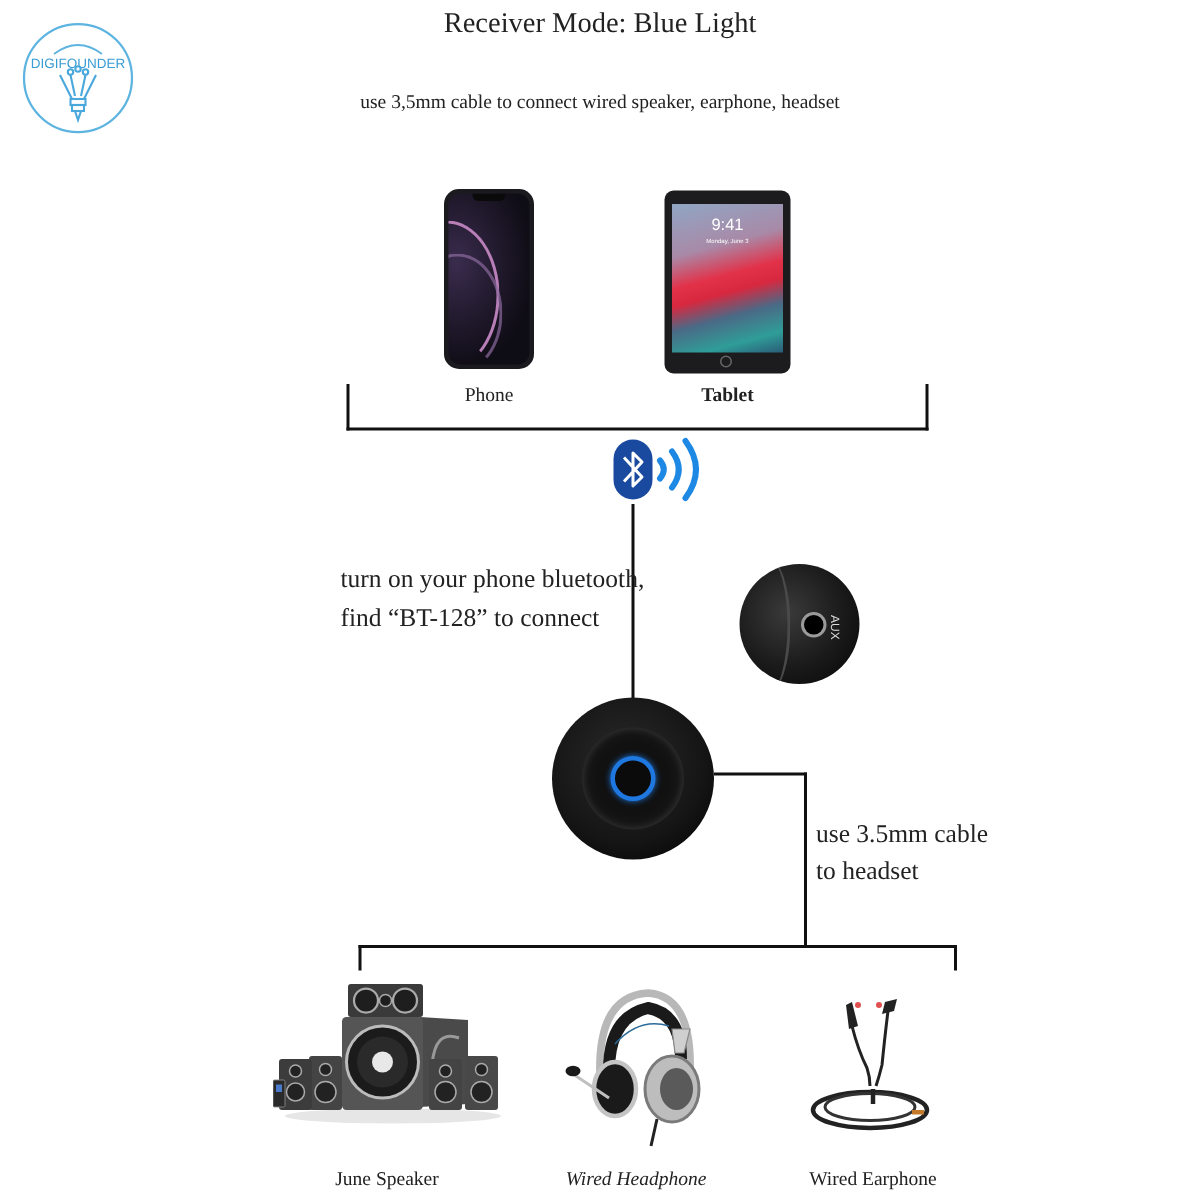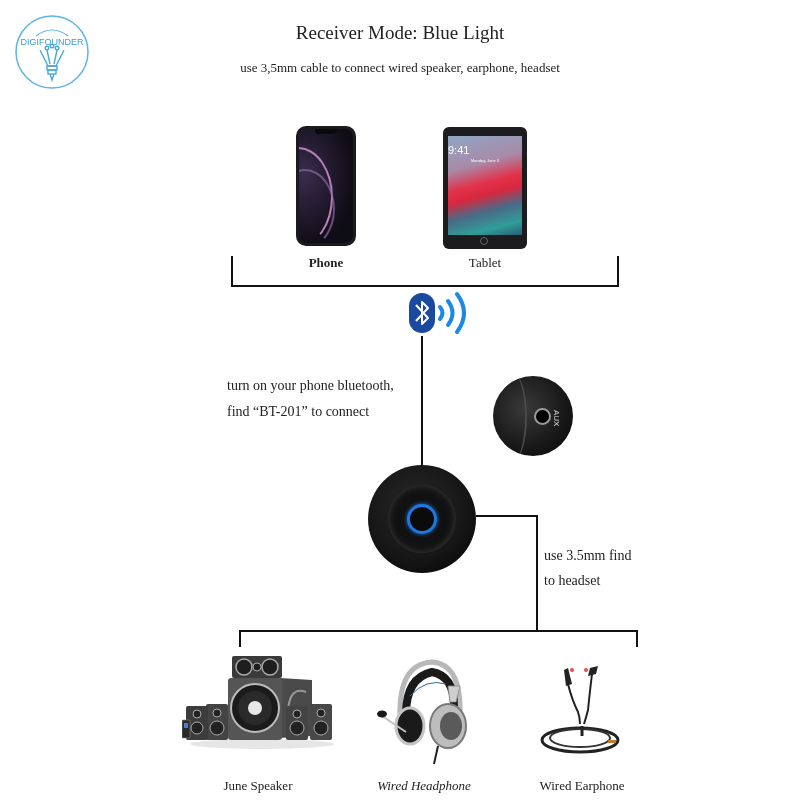--- a/index.html
+++ b/index.html
@@ -1,44 +1,44 @@
 <!DOCTYPE html>
 <html><head>
 <meta charset="utf-8">
 <style>
   * { margin: 0; padding: 0; box-sizing: border-box; }
   html, body { width: 800px; height: 800px; background: #ffffff; overflow: hidden; }
   body { position: relative; font-family: "Liberation Serif", "DejaVu Serif", serif; color: #1a1a1a; }
   .abs { position: absolute; }
   .txt { white-space: nowrap; }
 
-  #title { left: 0; width: 800px; top: 22px; text-align: center; font-size: 19px; color: #222; }
+  #title { left: 0; width: 800px; top: 5px; text-align: center; font-size: 19px; color: #222; }
   #subtitle { left: 0; width: 800px; top: 60px; text-align: center; font-size: 13px; color: #222; }
 
   .line { position: absolute; background: #111; }
 
   .label { font-size: 13px; color: #222; text-align: center; }
-  .note { font-size: 14px; color: #222; line-height: 25px; }
+  .note { font-size: 17px; color: #222; line-height: 25px; }
 
   
   #logo { left: 14px; top: 14px; width: 76px; height: 76px; }
 
   
   #phone { left: 296px; top: 126px; width: 60px; height: 120px; border-radius: 10px; background: #1b1b1f; padding: 3px; }
   #phone .screen { width: 100%; height: 100%; border-radius: 8px;
     background: radial-gradient(ellipse at 10% 40%, #3a2c4e 0%, #221a2e 40%, #0e0c14 75%); position: relative; overflow: hidden; }
   #phone .notch { position: absolute; top: 0; left: 16px; width: 22px; height: 5px; background: #0a0a0a; border-radius: 0 0 4px 4px; }
   #phone .wave1 { position: absolute; left: -36px; top: 18px; width: 70px; height: 100px; border-radius: 50%; border: 2px solid #b97fb8; border-left-color: transparent; border-bottom-color: transparent; }
   #phone .wave2 { position: absolute; left: -24px; top: 40px; width: 60px; height: 80px; border-radius: 50%; border: 2px solid #8c6a9e; border-left-color: transparent; border-bottom-color: transparent; opacity: .7; }
 
   
   #tablet { left: 443px; top: 127px; width: 84px; height: 122px; border-radius: 6px; background: #1c1c1e; padding: 9px 5px 14px 5px; }
   #tablet .screen { width: 100%; height: 100%; position: relative; overflow: hidden;
     background: linear-gradient(165deg, #8fa6c4 0%, #a88aa8 30%, #e2324a 48%, #d8283f 58%, #4a6a86 72%, #2f9d98 88%, #2a5c78 100%); }
-  #tablet .time { position: absolute; top: 8px; left: 0; width: 100%; font-family: "Liberation Sans", sans-serif; font-size: 11px; color: #fff; }
+  #tablet .time { position: absolute; top: 8px; left: 0; width: 100%; text-align: center; font-family: "Liberation Sans", sans-serif; font-size: 11px; color: #fff; }
   #tablet .date { position: absolute; top: 22px; left: 0; width: 100%; text-align: center; font-family: "Liberation Sans", sans-serif; font-size: 4px; color: #fff; }
   #tablet .home { position: absolute; left: 37px; bottom: 4px; width: 8px; height: 8px; border-radius: 50%; border: 1px solid #666; }
 
   
   #bt-icon { left: 408px; top: 292px; width: 28px; height: 42px; }
   #bt-waves { left: 436px; top: 290px; width: 36px; height: 46px; }
 
   
   #aux { left: 493px; top: 376px; width: 80px; height: 80px; border-radius: 50%;
     background: radial-gradient(circle at 40% 40%, #3a3a3a 0%, #1a1a1a 55%, #050505 100%); overflow: hidden; }
@@ -80,65 +80,65 @@
 <div id="title" class="abs txt">Receiver Mode: Blue Light</div>
 <div id="subtitle" class="abs txt">use 3,5mm cable to connect wired speaker, earphone, headset</div>
 
 <div id="phone" class="abs">
   <div class="screen">
       <div class="notch"></div>
       <div class="wave1"></div>
       <div class="wave2"></div>
     </div>
 </div>
-<div class="abs txt label" style="left:286px; top:255px; width:80px;font-weight:bold;">Phone</div>
+<div class="abs txt label" style="left:286px; top:255px; width:80px;">Phone</div>
 
 <div id="tablet" class="abs">
   <div class="screen">
     <div class="time">9:41</div>
     <div class="date">Monday, June 3</div>
   </div>
   <div class="home"></div>
 </div>
-<div class="abs txt label" style="left:445px; top:255px; width:80px;">Tablet</div>
+<div class="abs txt label" style="left:445px; top:255px; width:80px;font-weight:bold;">Tablet</div>
 
 <div class="line" style="left:231px; top:256px; width:2px; height:31px;"></div>
 <div class="line" style="left:231px; top:285px; width:388px; height:2px;"></div>
 <div class="line" style="left:617px; top:256px; width:2px; height:31px;"></div>
 
 <svg id="bt-icon" class="abs" viewBox="0 0 28 42">
   <rect x="1" y="1" width="26" height="40" rx="13" ry="13" fill="#1a4aa0"></rect>
   <path d="M8 13 L20 26 L14 32 L14 10 L20 16 L8 29" fill="none" stroke="#ffffff" stroke-width="2" stroke-linejoin="round"></path>
 </svg>
 <svg id="bt-waves" class="abs" viewBox="0 0 36 46">
   <path d="M4 17 Q9 23 4 29" fill="none" stroke="#1e88e5" stroke-width="4" stroke-linecap="round"></path>
   <path d="M12 11 Q21 23 12 35" fill="none" stroke="#1e88e5" stroke-width="4" stroke-linecap="round"></path>
   <path d="M21 4 Q35 23 21 42" fill="none" stroke="#1e88e5" stroke-width="4" stroke-linecap="round"></path>
 </svg>
 
 <div class="line" style="left:421px; top:336px; width:2px; height:131px;"></div>
 
 <div class="abs txt note" style="left:227px; top:373px;">turn on your phone bluetooth,</div>
-<div class="abs txt note" style="left:227px; top:399px;">find “BT-201” to connect</div>
+<div class="abs txt note" style="left:227px; top:399px;">find “BT-128” to connect</div>
 
 <div id="aux" class="abs">
   <div class="sheen"></div>
   <div class="jack"></div>
   <div class="auxtxt txt">AUX</div>
 </div>
 
 <div id="device" class="abs">
   <div class="ring"></div>
   <div class="led"></div>
 </div>
 
 <div class="line" style="left:476px; top:515px; width:62px; height:2px;"></div>
 <div class="line" style="left:536px; top:515px; width:2px; height:116px;"></div>
 
-<div class="abs txt note" style="left:544px; top:543px;">use 3.5mm find</div>
+<div class="abs txt note" style="left:544px; top:543px;">use 3.5mm cable</div>
 <div class="abs txt note" style="left:544px; top:568px;">to headset</div>
 
 <div class="line" style="left:239px; top:630px; width:399px; height:2px;"></div>
 <div class="line" style="left:239px; top:630px; width:2px; height:17px;"></div>
 <div class="line" style="left:636px; top:630px; width:2px; height:17px;"></div>
 
 <svg id="speaker" class="abs" viewBox="0 0 152 100">
   <ellipse cx="80" cy="94" rx="72" ry="5" fill="#e6e6e6"></ellipse>
 
   <rect x="50" y="6" width="50" height="22" rx="2" fill="#3a3a3a"></rect>

